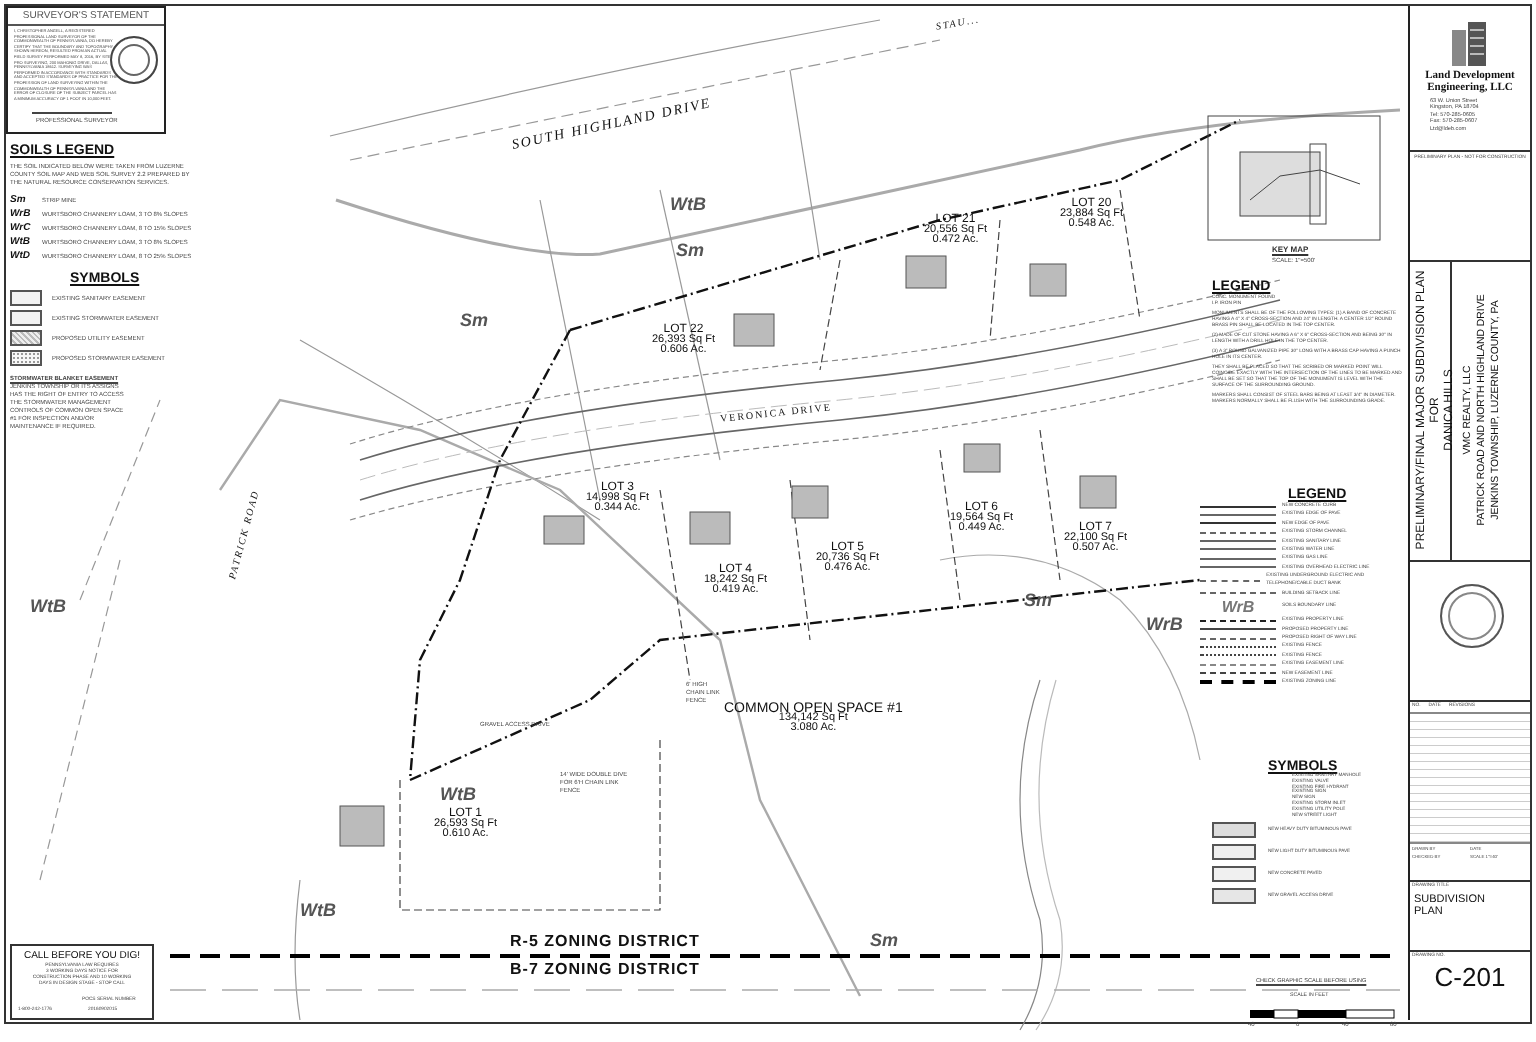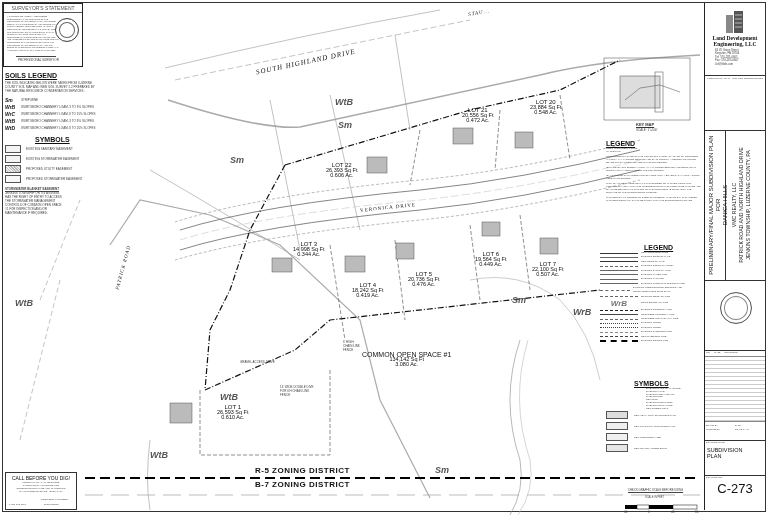--- a/index.html
+++ b/index.html
@@ -456,16 +456,16 @@
         <span>CHECKED BY</span>
           <span><span>SCALE</span> <span>1"=40'</span></span>
       </div>
     </div>
     <div class="cell" style="top:437px;height:35px;">
       <div class="tiny" style="font-size:2.4px;padding:1px;">DRAWING TITLE</div>
       <div style="font-size:5.5px;padding:1px 2px;width:40px;line-height:6px;">SUBDIVISION PLAN</div>
     </div>
     <div class="cell" style="top:472px;height:35px;border-bottom:none;">
       <div class="tiny" style="font-size:2.4px;padding:1px;">DRAWING NO.</div>
-      <div class="plan-no">C-273</div>
+      <div class="plan-no">C-201</div>
     </div>
   </div>
 </div>
 
 </body></html>

